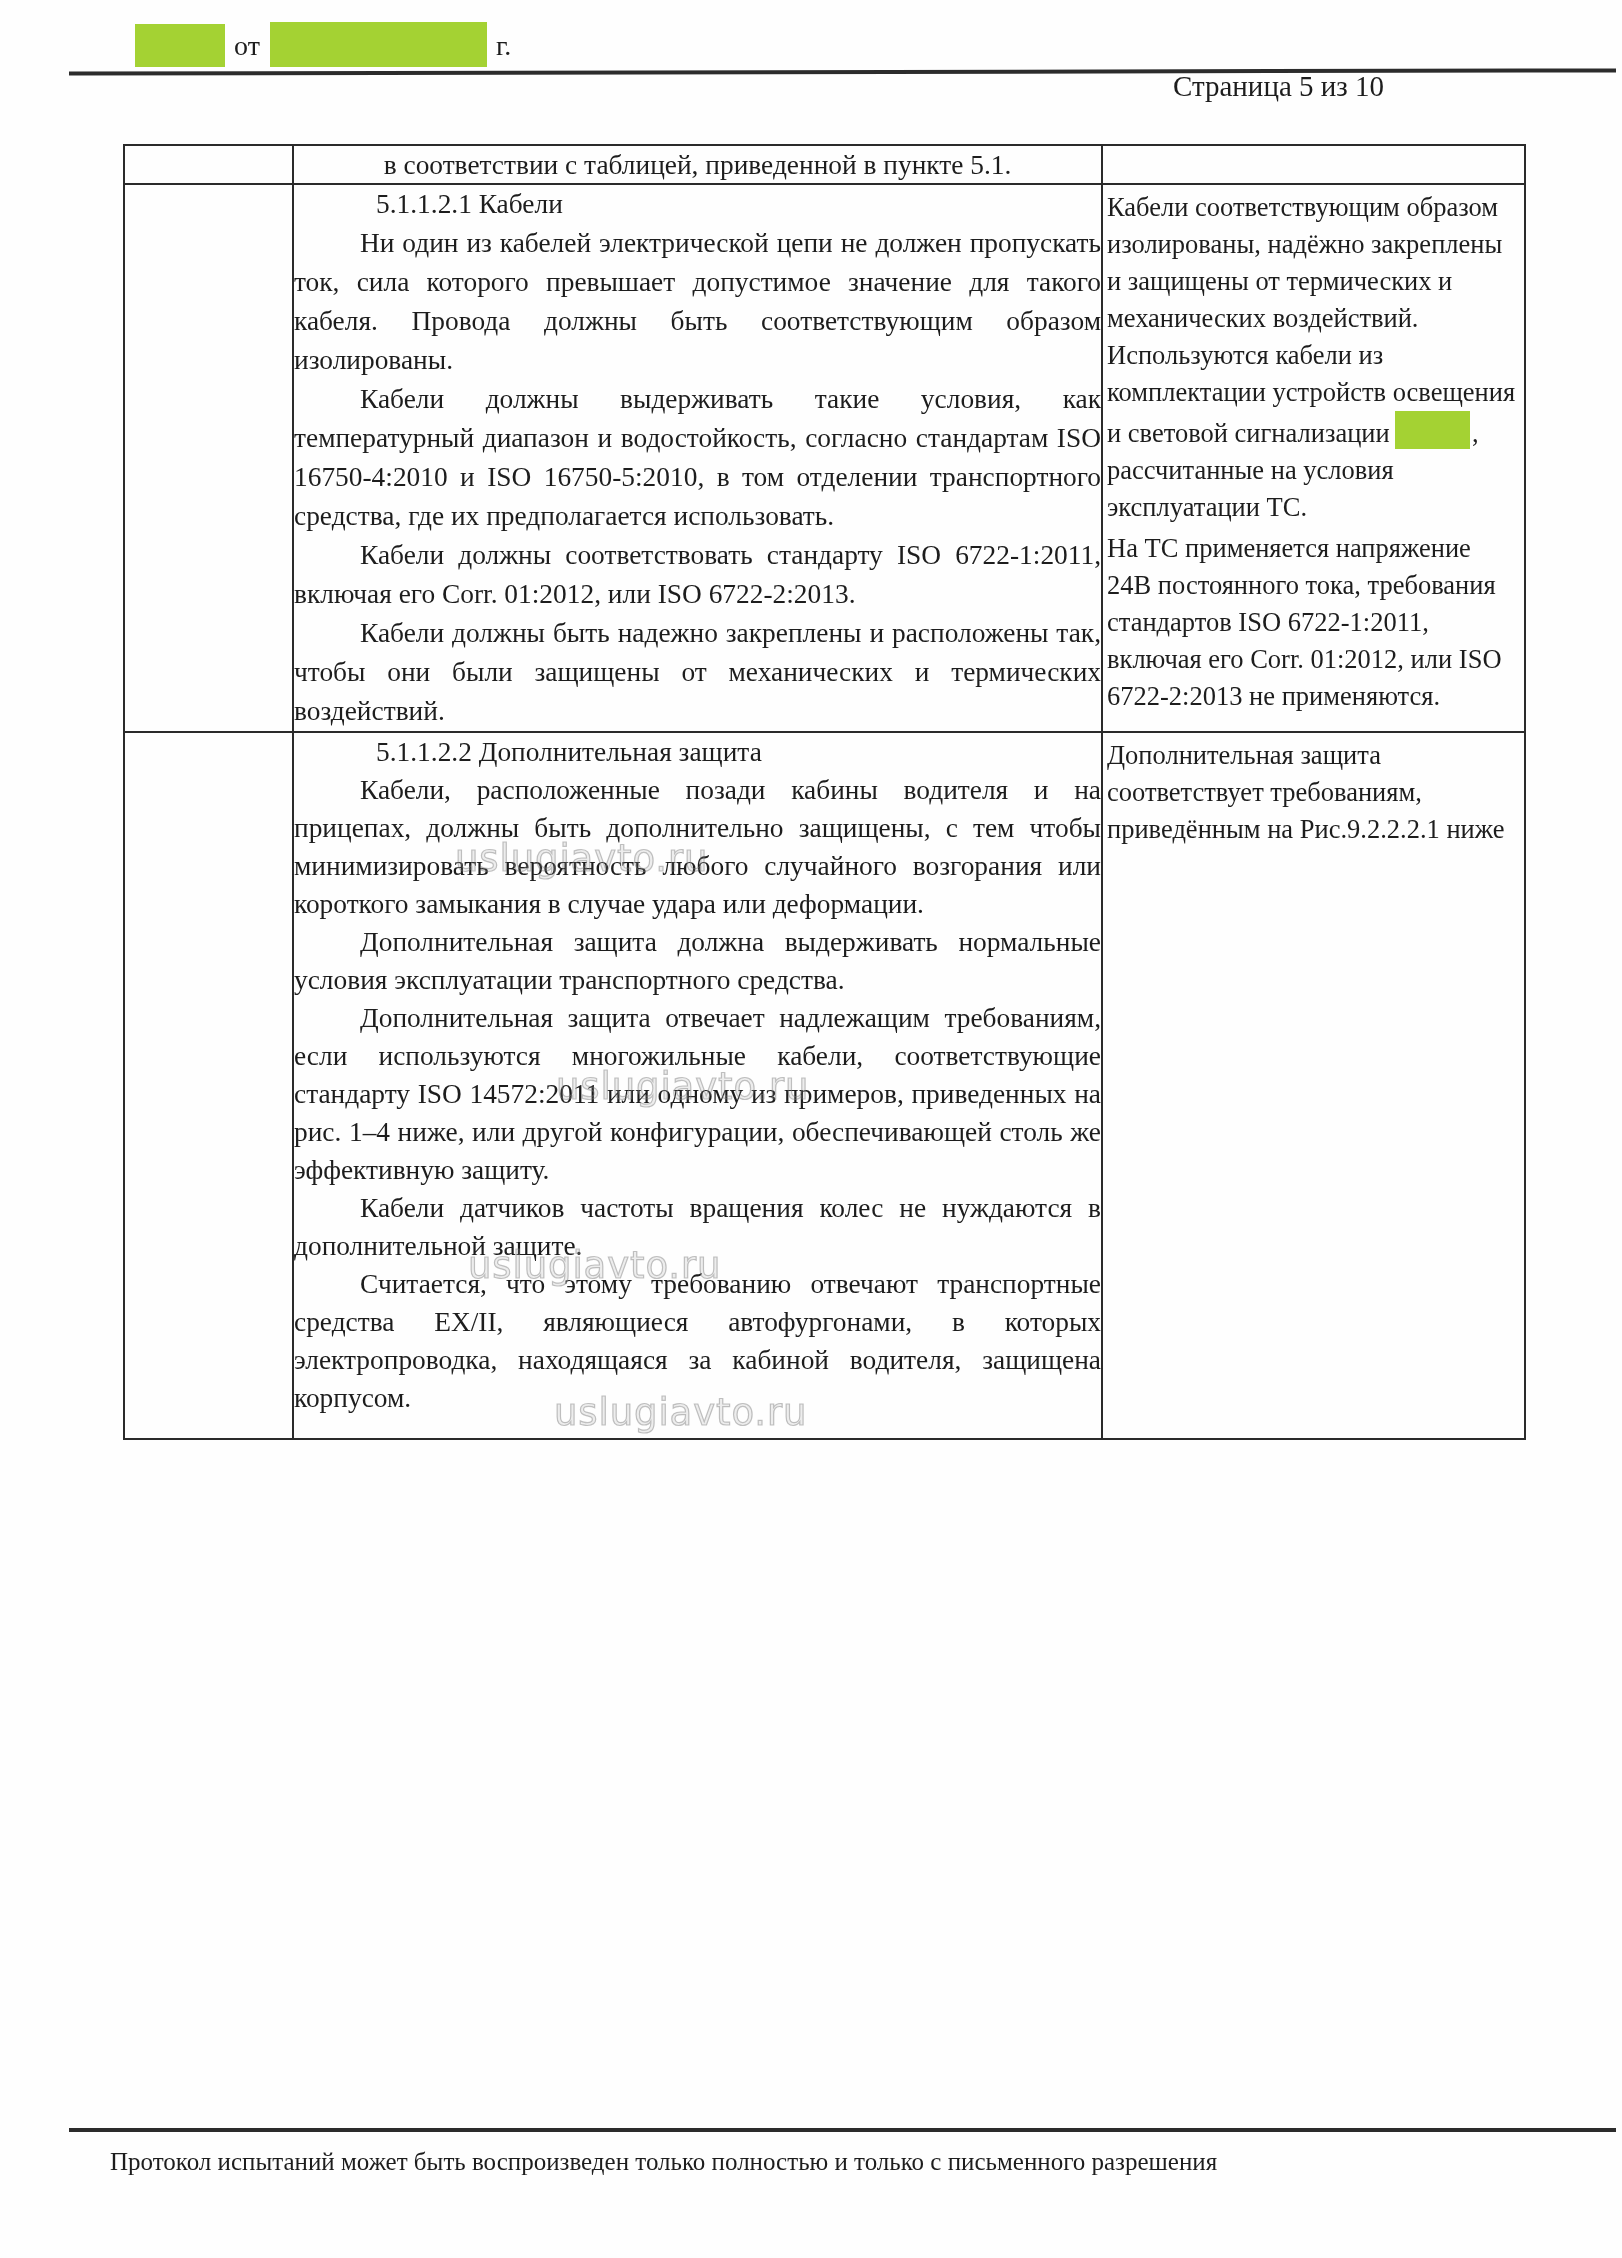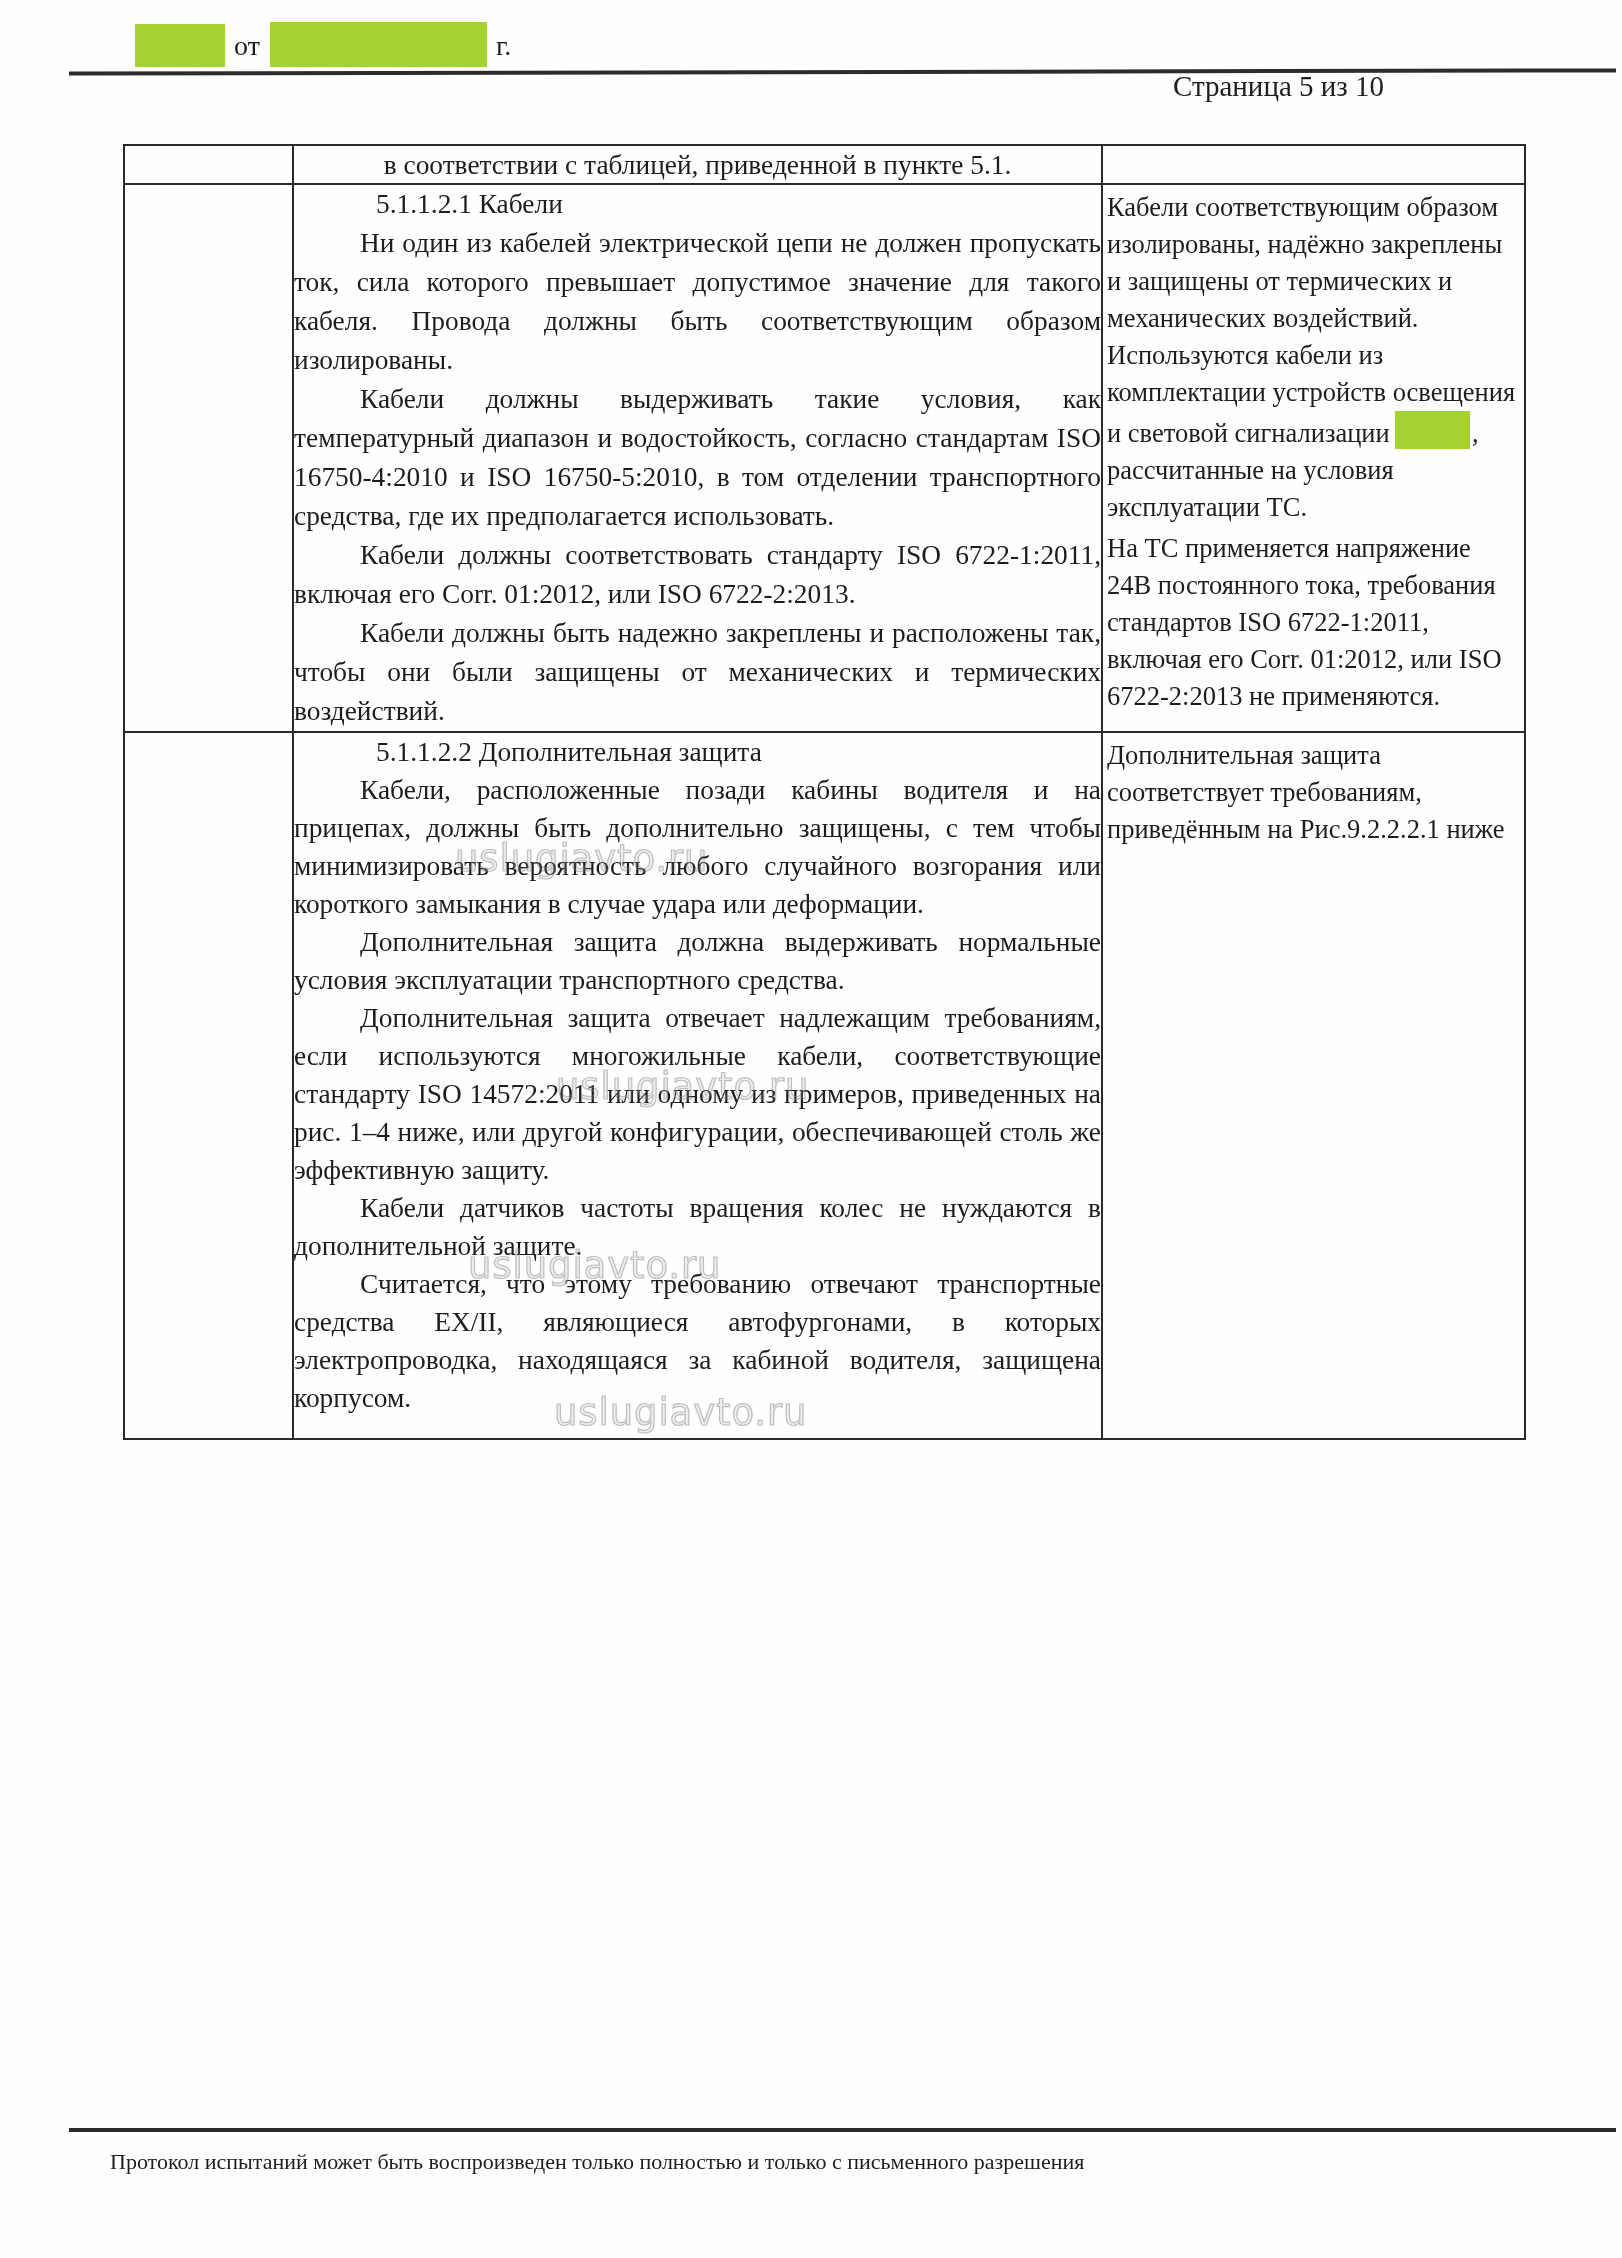--- a/index.html
+++ b/index.html
@@ -56,21 +56,21 @@
     color:rgba(150,150,150,0.16);
     -webkit-text-stroke:1.2px rgba(125,125,125,0.45);
   }
   .wm-1{left:455px;top:837px;}
   .wm-2{left:556px;top:1065px;}
   .wm-3{left:468px;top:1244px;}
   .wm-4{left:554px;top:1391px;}
   
   .footer-note{
     position:absolute;left:110px;top:2141px;width:1412px;
-    font-size:22px;line-height:42px;
+    font-size:25px;line-height:42px;
   }
 </style>
 </head>
 <body>
 
 <div class="redact redact-1" style="background: rgb(164, 210, 51);"></div>
 <span class="hdr-label from-label">от</span>
 <div class="redact redact-2" style="background: rgb(164, 210, 51);"></div>
 <span class="hdr-label year-label">г.</span>
 <span class="page-indicator">Страница 5 из 10</span>

